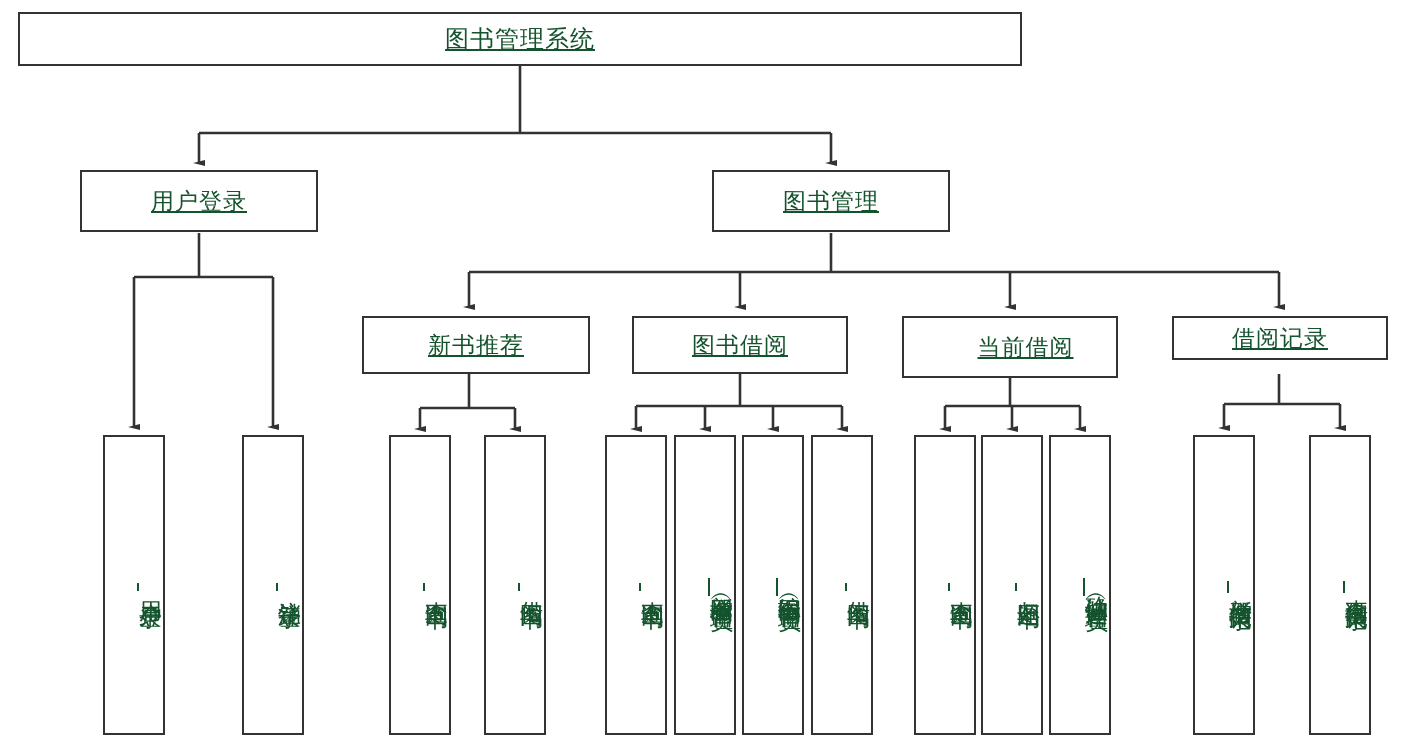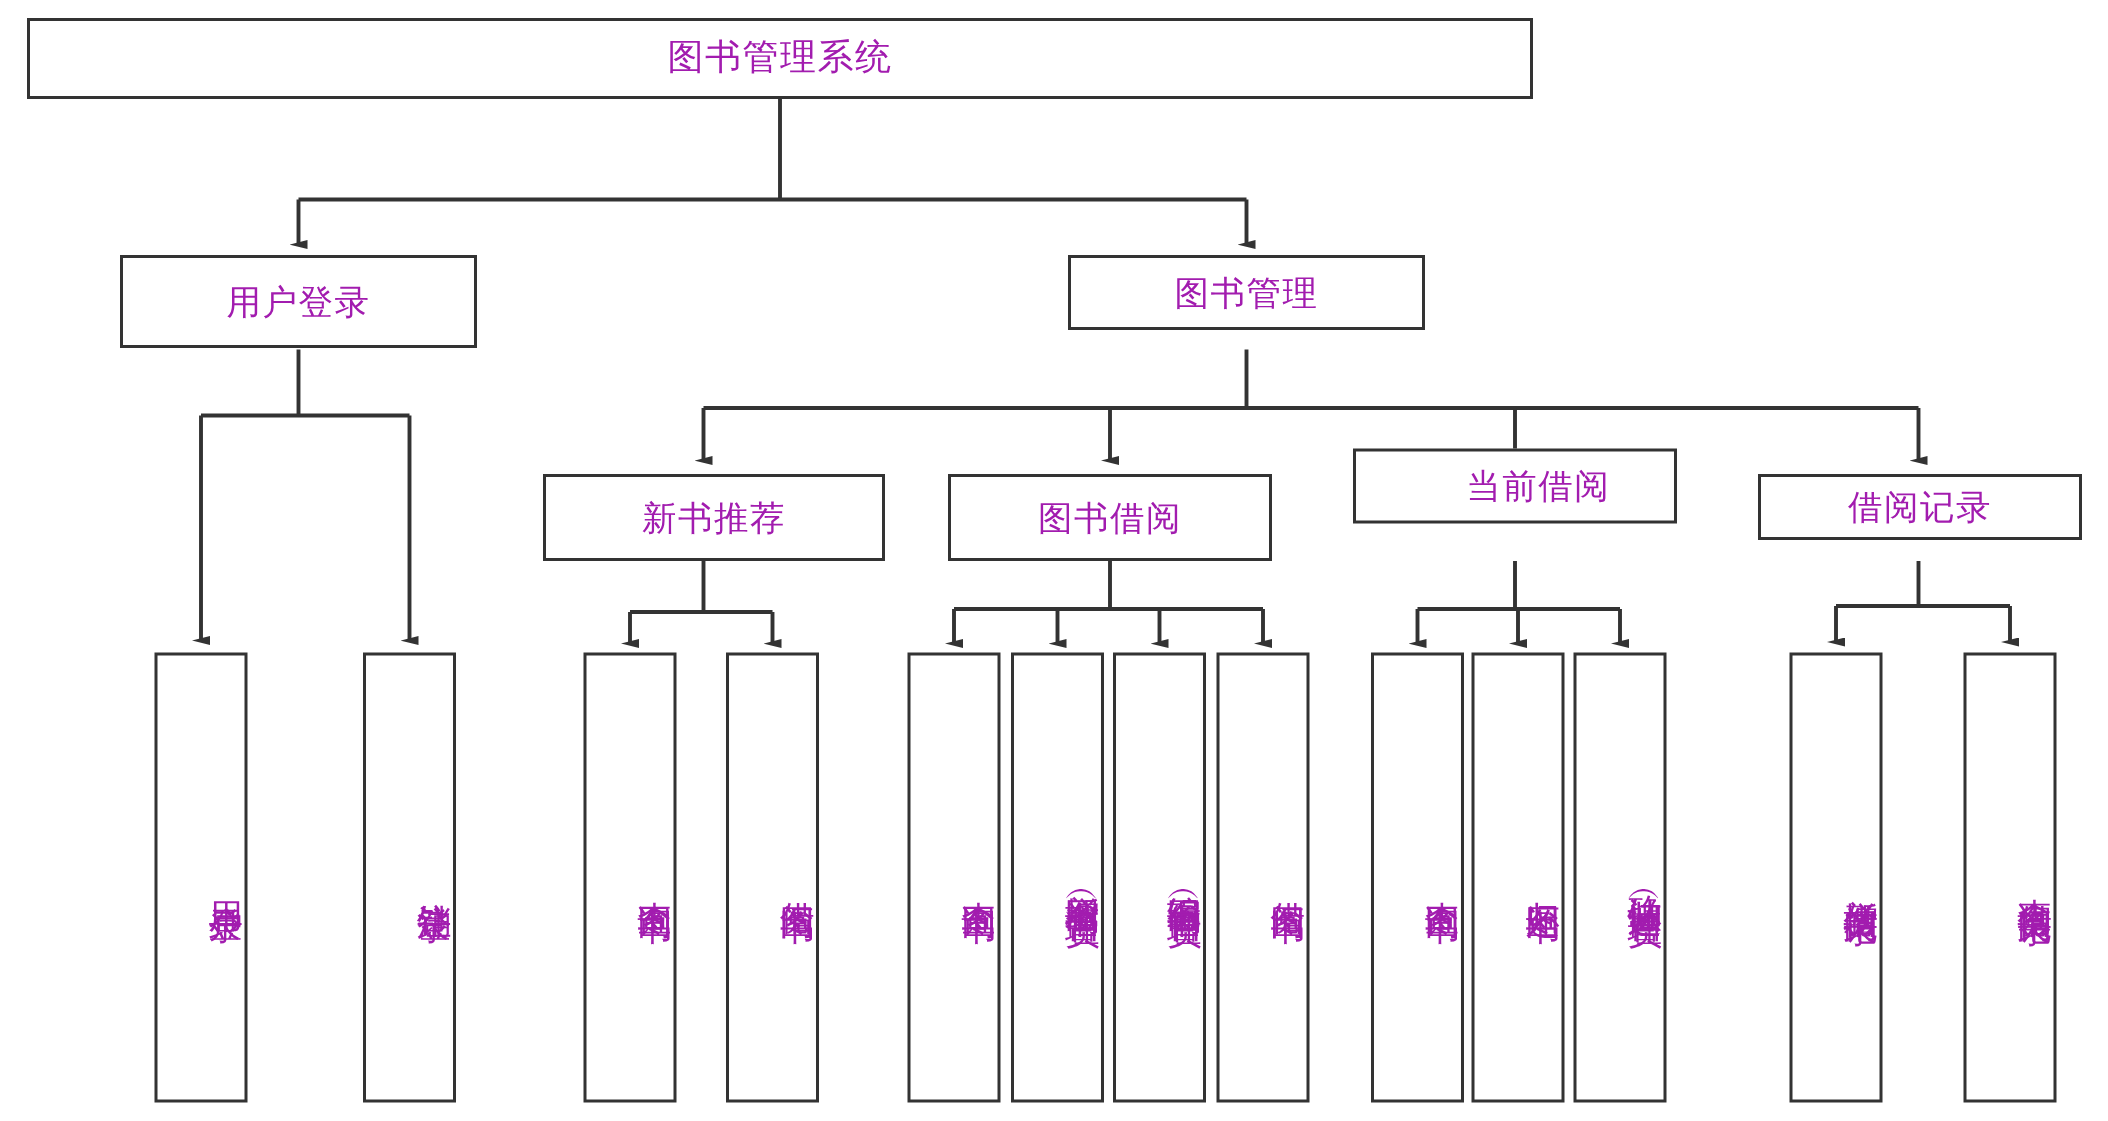--- a/index.html
+++ b/index.html
@@ -8,23 +8,24 @@
     font-family:"Liberation Sans","DejaVu Sans",sans-serif;
   }
   #diagram-root{position:relative;width:1405px;height:747px;background:#fff;}
   svg.edges{position:absolute;left:0;top:0;width:1405px;height:747px;}
   .node{
     position:absolute;
     box-sizing:border-box;
     border:2px solid #333333;
     background:#ffffff;
     display:flex;align-items:center;justify-content:center;
-    color:#a21caf;
+    color:#14532d;
     line-height:1.08;
     text-align:center;
+    text-decoration:underline;
   }
   .node.horiz{font-size:23px;letter-spacing:1px;}
   .node.vert{
     writing-mode:vertical-rl;
     text-orientation:upright;
     font-size:23px;
     letter-spacing:2px;
     padding:14px 0 10px 0;
     align-items:flex-start;
     justify-content:center;
@@ -95,31 +96,31 @@
     </g>
   </svg>
 
   <div class="node horiz root" style="left:18px;top:12px;width:1004px;height:54px;">
     <span>图书管理系统</span>
   </div>
 
   <div class="node horiz" style="left:80px;top:170px;width:238px;height:62px;">
     <span>用户登录</span>
   </div>
-  <div class="node horiz" style="left:712px;top:170px;width:238px;height:50px;">
+  <div class="node horiz" style="left:712px;top:170px;width:238px;height:62px;">
     <span>图书管理</span>
   </div>
 
   <div class="node horiz" style="left:362px;top:316px;width:228px;height:58px;">
     <span>新书推荐</span>
   </div>
   <div class="node horiz" style="left:632px;top:316px;width:216px;height:58px;text-align:right;">
     <span>图书借阅</span>
   </div>
-  <div class="node horiz" style="left:902px;top:299px;width:216px;height:50px;padding-left:31px;">
+  <div class="node horiz" style="left:902px;top:316px;width:216px;height:62px;padding-left:31px;">
     <span>当前借阅</span>
   </div>
   <div class="node horiz" style="left:1172px;top:316px;width:216px;height:44px;">
     <span>借阅记录</span>
   </div>
 
   <div class="node vert" style="left:103px;top:435px;width:62px;height:300px;">
     <span>用户登录</span>
   </div>
   <div class="node vert" style="left:242px;top:435px;width:62px;height:300px;">

